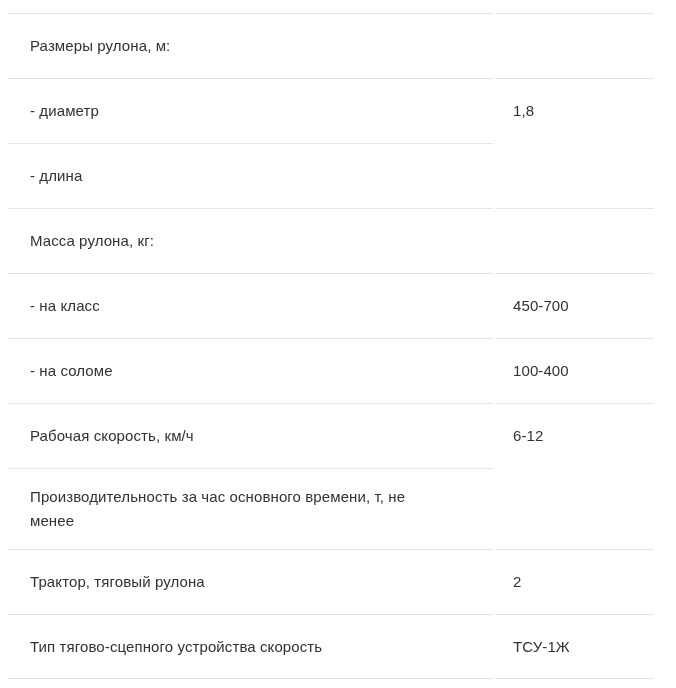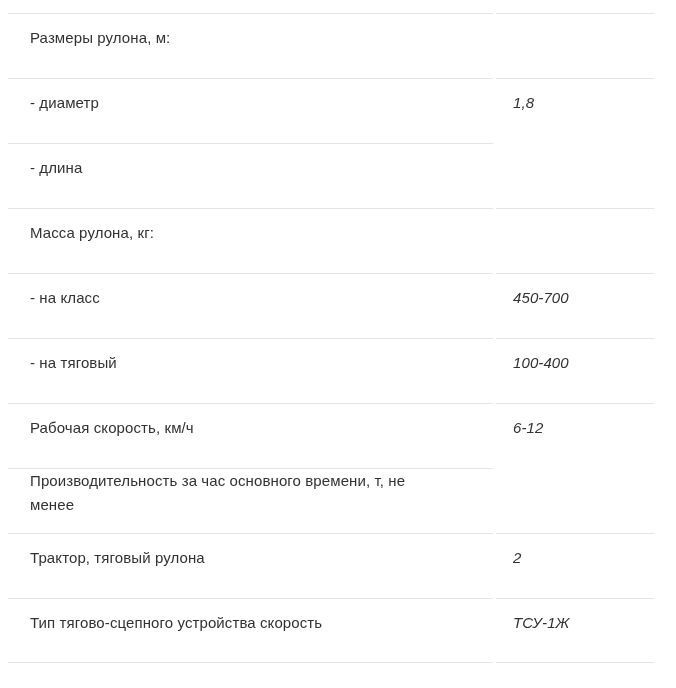--- a/index.html
+++ b/index.html
@@ -28,32 +28,32 @@
   .spec-row {
     display: grid;
     grid-template-columns: 485px 158px;
     column-gap: 3px;
   }
   .cell {
     border-top: 1px solid var(--border-color);
     min-height: 65px;
     display: flex;
     align-items: center;
+    padding-top: 16px;
     padding-bottom: 16px;
     line-height: 24px;
     letter-spacing: 0.1px;
   }
   .cell.param {
     padding-left: 22px;
     padding-right: 55px;
   }
   .cell.value {
     padding-left: 17px;
     padding-right: 8px;
-    font-style: italic;
   }
   .spec-row:last-child .cell {
     border-bottom: 1px solid var(--border-color);
   }
 </style>
 </head>
 <body>
 
 <div class="spec-table">
   <div class="spec-row">
@@ -69,21 +69,21 @@
   </div>
   <div class="spec-row">
     <div class="cell param">Масса рулона, кг:</div>
     <div class="cell value"></div>
   </div>
   <div class="spec-row">
     <div class="cell param">- на класс</div>
     <div class="cell value">450-700</div>
   </div>
   <div class="spec-row">
-    <div class="cell param">- на тяговый</div>
+    <div class="cell param">- на соломе</div>
     <div class="cell value">100-400</div>
   </div>
   <div class="spec-row">
     <div class="cell param">Рабочая скорость, км/ч</div>
     <div class="cell value">6-12</div>
   </div>
   <div class="spec-row">
     <div class="cell param">Производительность за час основного времени, т, не менее</div>
   </div>
   <div class="spec-row">

